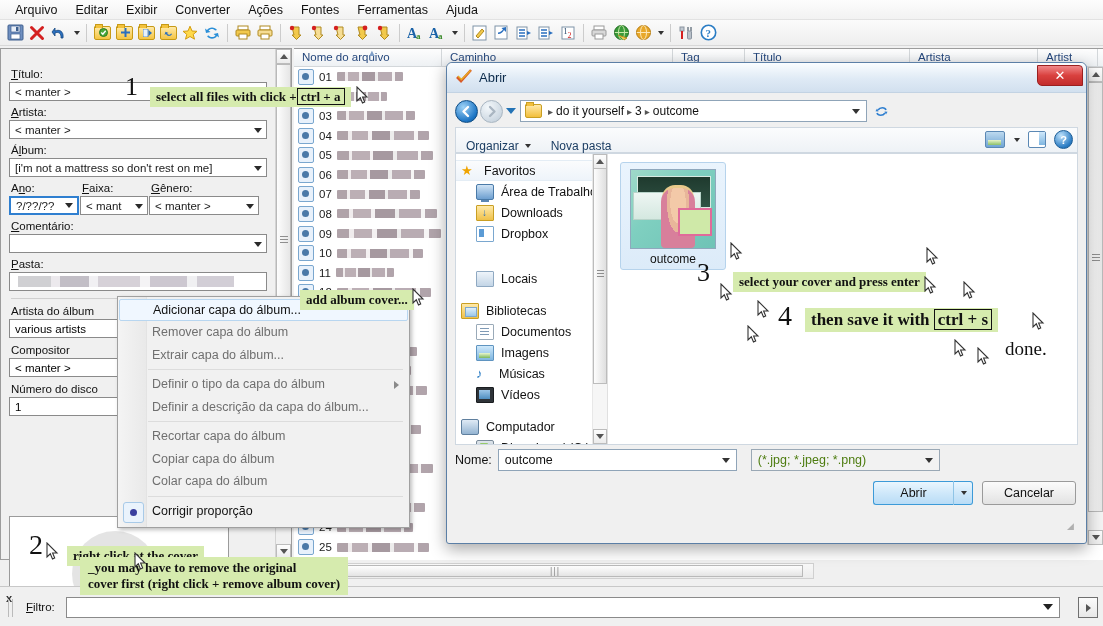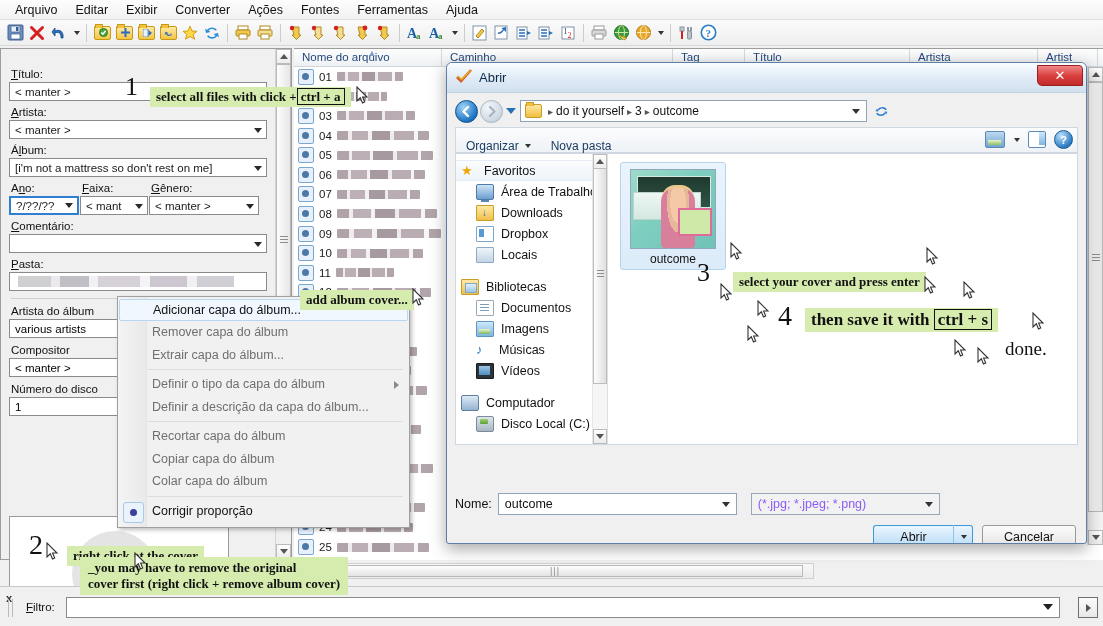--- a/index.html
+++ b/index.html
@@ -287,29 +287,29 @@
   #thumbimg .inner2{position:absolute;left:2px;top:22px;width:66px;height:26px;
      background:linear-gradient(#eef6f3,#d4e8e0);border:1px solid #b9d4ca;}
   #thumbimg .person{position:absolute;left:30px;top:18px;width:34px;height:60px;
      background:radial-gradient(ellipse at 50% 25%, #f3c9a8 0 32%, #e8b69a 32% 46%, #d87f9b 46% 100%);
      border-radius:14px 14px 4px 4px;}
   #thumbimg .hair{position:absolute;left:31px;top:15px;width:32px;height:18px;
      background:#e8c98b;border-radius:16px 16px 6px 6px;}
   #thumbimg .note{position:absolute;right:3px;bottom:12px;width:30px;height:24px;
      background:#cfe9a8;border:2px solid #e06a9a;}
   #thumblabel{font-size:12px;color:#111;margin-top:3px;}
-  #dlgfooter{position:absolute;left:8px;top:386px;width:623px;height:84px;margin-top:44px;}
+  #dlgfooter{position:absolute;left:8px;top:386px;width:623px;height:84px;}
   #nomerow{display:flex;align-items:center;gap:6px;}
   #nomelbl{font-size:12.5px;color:#111;}
   #nomefield{width:239px;height:22px;background:#fff;border:1px solid #8fa4b8;box-sizing:border-box;
      display:flex;align-items:center;padding-left:6px;position:relative;font-size:12.5px;color:#111;}
   #nomefield .arrow{position:absolute;right:6px;top:8px;width:0;height:0;
      border-left:4px solid transparent;border-right:4px solid transparent;border-top:5px solid #333;}
   #typefield{width:189px;height:22px;background:#f2f2f2;border:1px solid #9aa8b5;box-sizing:border-box;
-     display:flex;align-items:center;padding-left:6px;position:relative;font-size:12.5px;color:#8b5cf6;
+     display:flex;align-items:center;padding-left:6px;position:relative;font-size:12.5px;color:#4d7c0f;
      margin-left:8px;}
   #typefield .arrow{position:absolute;right:6px;top:8px;width:0;height:0;
      border-left:4px solid transparent;border-right:4px solid transparent;border-top:5px solid #333;}
   #btnrow{display:flex;justify-content:flex-end;gap:9px;margin-top:10px;padding-right:2px;}
   .dbtn{height:24px;border-radius:3px;box-sizing:border-box;display:flex;align-items:center;
      justify-content:center;font-size:12.5px;color:#111;}
   #abrirbtn{width:80px;background:linear-gradient(#eaf6fe,#cfe8fa 50%,#b9dcf6);
      border:1px solid #3c9ad8;border-right:none;border-radius:3px 0 0 3px;}
   #abrirdrop{width:20px;background:linear-gradient(#eaf6fe,#cfe8fa 50%,#b9dcf6);
      border:1px solid #3c9ad8;border-left:1px solid #8fc4e6;border-radius:0 3px 3px 0;}
@@ -877,21 +877,21 @@
             <span>Área de Trabalho</span>
           </div>
           <div class="navitem" style="padding-left: 20px;">
             <span class="ni ic-dl"></span>
             <span>Downloads</span>
           </div>
           <div class="navitem" style="padding-left: 20px;">
             <span class="ni ic-drop"></span>
             <span>Dropbox</span>
           </div>
-          <div class="navitem" style="padding-left: 20px;">
+          <div class="navitem" style="padding-left: 20px; margin-top: 24px;">
             <span class="ni ic-loc"></span>
             <span>Locais</span>
           </div>
           <div style="height: 11px;"></div>
           <div class="navitem root">
             <span class="ni ic-lib"></span>
             <span>Bibliotecas</span>
           </div>
           <div class="navitem" style="padding-left: 20px;">
             <span class="ni ic-doc"></span>

